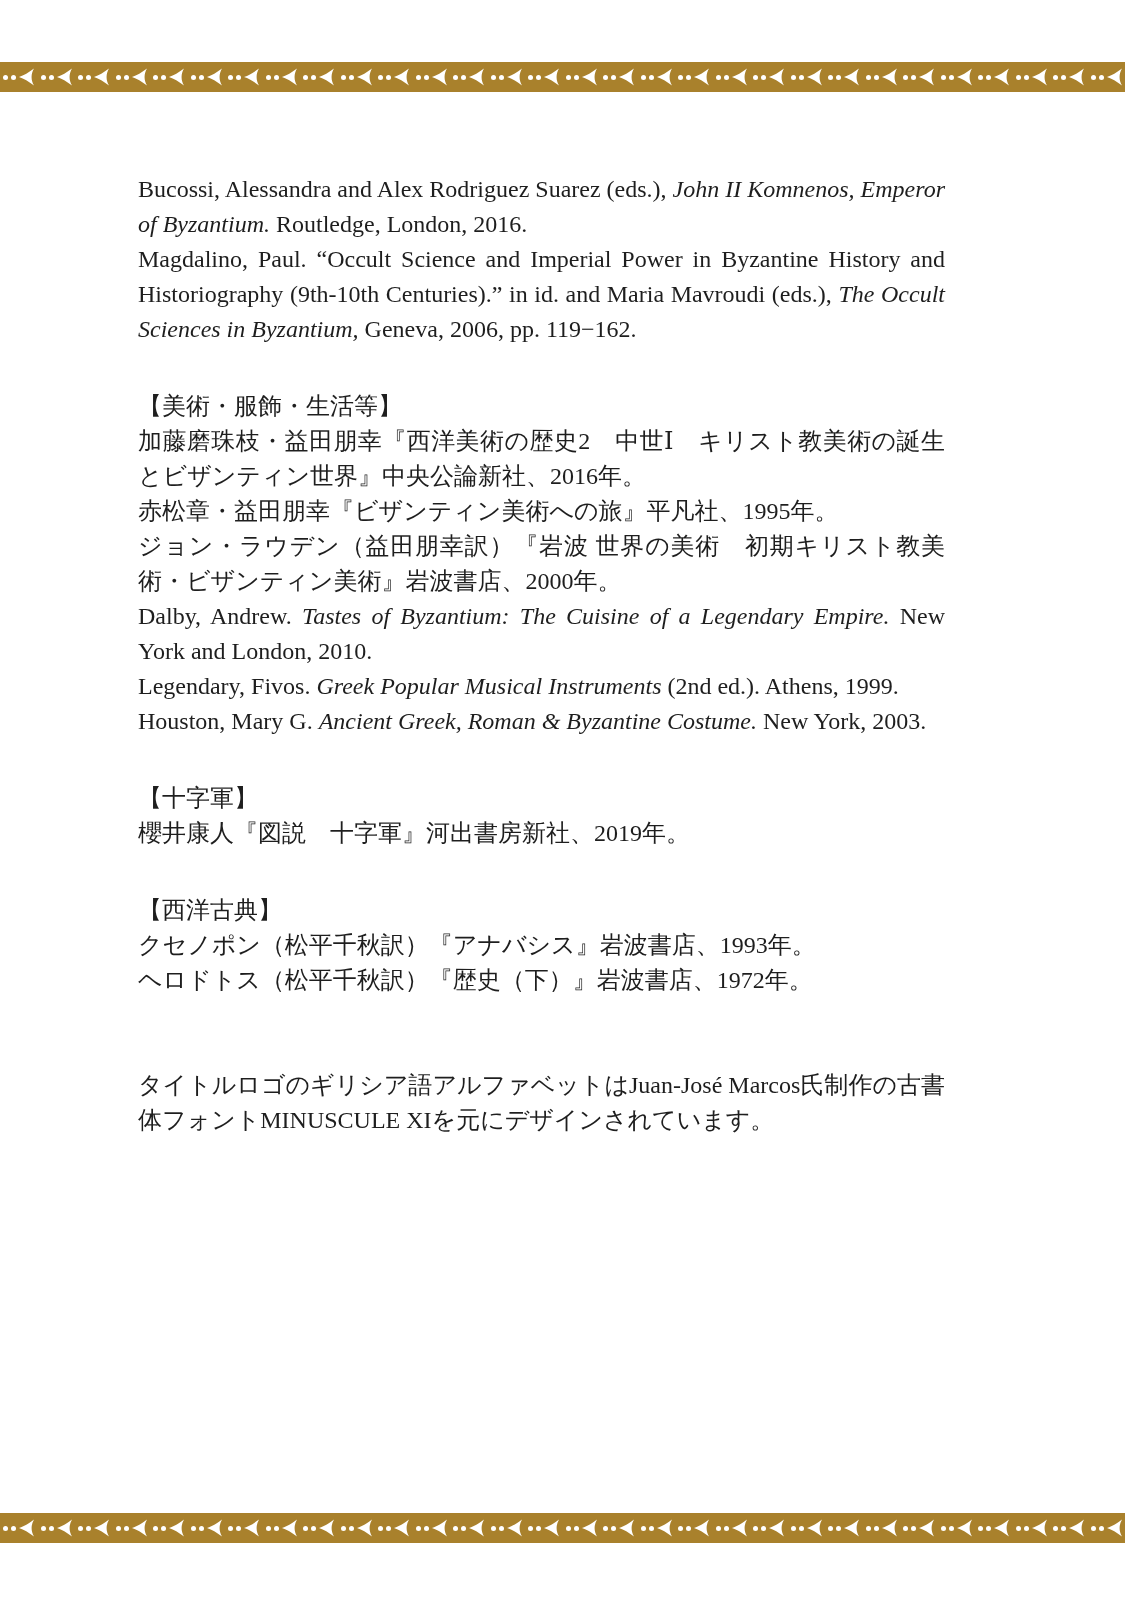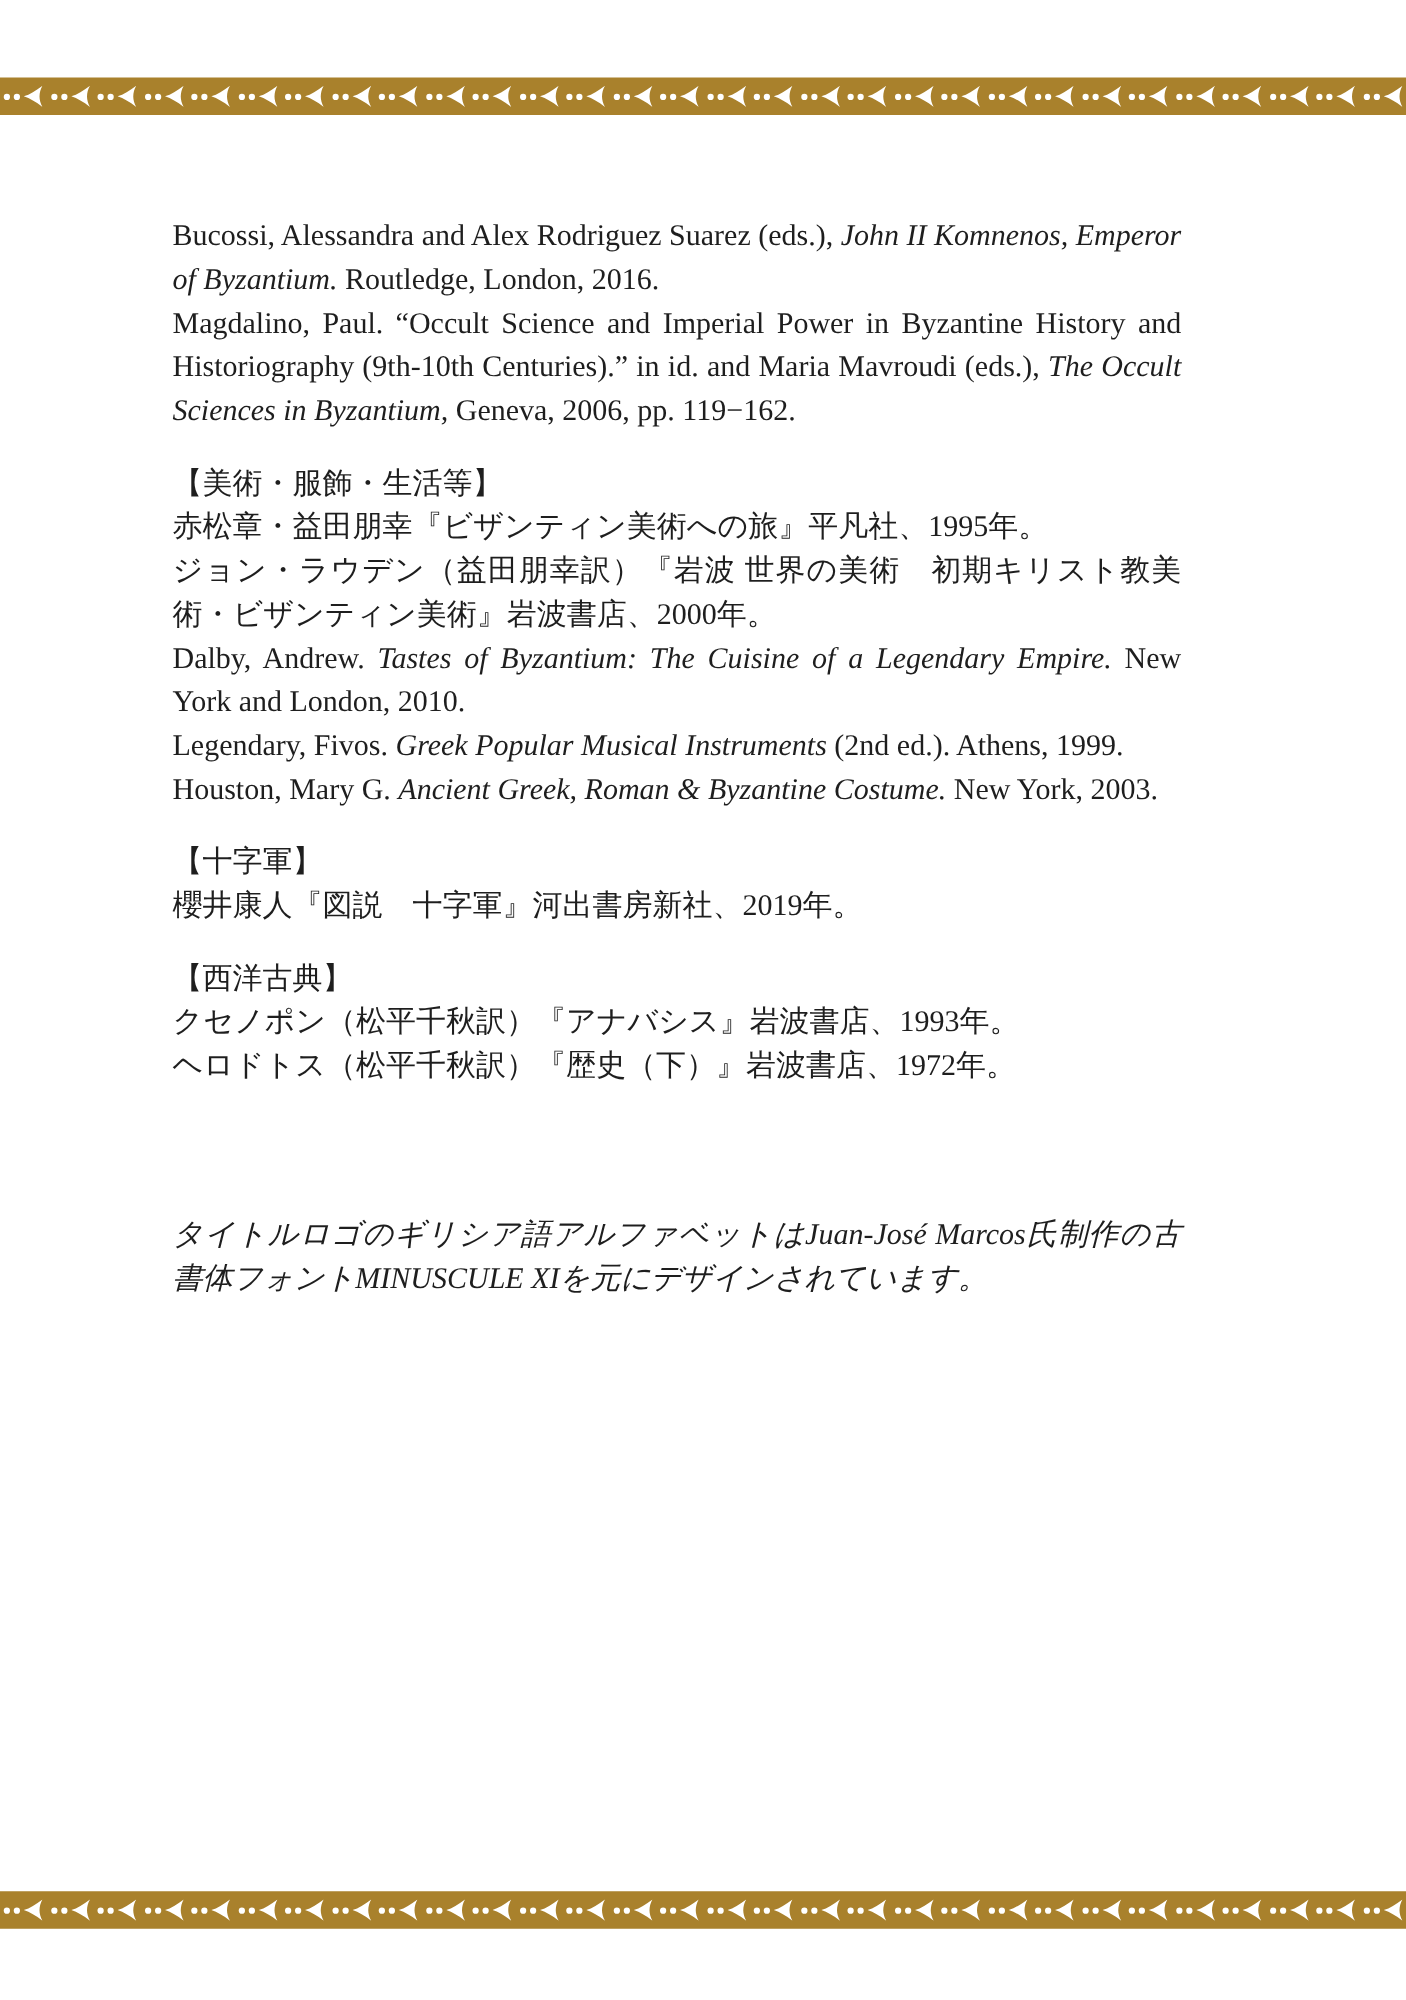--- a/index.html
+++ b/index.html
@@ -34,23 +34,23 @@
   .dot { width: 5px; height: 5px; border-radius: 50%; background: var(--glyph); }
   .arrow { display: block; }
 
   
   .content {
     position: absolute; left: 138px; top: 172px; width: 807px;
     font-size: 24px; line-height: 35px;
     text-align: justify;
   }
   .content p { margin: 0; }
-  p.heading { margin-top: 23px; }
+  p.heading { margin-top: 42px; }
   .it { font-style: italic; }
-  .colophon { margin-top: 100px; font-style: italic; }
+  .colophon { margin-top: 70px; }
 </style>
 </head>
 <body>
 
 <div class="page">
   <div class="band band-top">
     <div class="band-row">
   <div class="unit">
     <span class="dot"></span>
     <span class="dot"></span>
@@ -292,20 +292,21 @@
   </div>
 
 </div>
   </div>
 
   <main class="content">
     <div>
         <p class="entry"><span>Bucossi, Alessandra and Alex Rodriguez Suarez (eds.), </span><span class="it">John II Komnenos, Emperor of Byzantium.</span><span> Routledge, London, 2016.</span></p>
         <p class="entry"><span>Magdalino, Paul. “Occult Science and Imperial Power in Byzantine History and Historiography (9th-10th Centuries).” in id. and Maria Mavroudi (eds.), </span><span class="it">The Occult Sciences in Byzantium,</span><span> Geneva, 2006, pp. 119−162.</span></p>
         <p class="heading">【美術・服飾・生活等】</p>
+        <p class="entry"><span>加藤磨珠枝・益田朋幸『西洋美術の歴史2　中世Ⅰ　キリスト教美術の誕生とビザンティン世界』中央公論新社、2016年。</span></p>
         <p class="entry"><span>赤松章・益田朋幸『ビザンティン美術への旅』平凡社、1995年。</span></p>
         <p class="entry"><span>ジョン・ラウデン（益田朋幸訳）『岩波 世界の美術　初期キリスト教美術・ビザンティン美術』岩波書店、2000年。</span></p>
         <p class="entry"><span>Dalby, Andrew. </span><span class="it">Tastes of Byzantium: The Cuisine of a Legendary Empire.</span><span> New York and London, 2010.</span></p>
         <p class="entry"><span>Legendary, Fivos. </span><span class="it">Greek Popular Musical Instruments</span><span> (2nd ed.). Athens, 1999.</span></p>
         <p class="entry"><span>Houston, Mary G. </span><span class="it">Ancient Greek, Roman &amp; Byzantine Costume.</span><span> New York, 2003.</span></p>
         <p class="heading">【十字軍】</p>
         <p class="entry"><span>櫻井康人『図説　十字軍』河出書房新社、2019年。</span></p>
         <p class="heading">【西洋古典】</p>
         <p class="entry"><span>クセノポン（松平千秋訳）『アナバシス』岩波書店、1993年。</span></p>
         <p class="entry"><span>ヘロドトス（松平千秋訳）『歴史（下）』岩波書店、1972年。</span></p>

